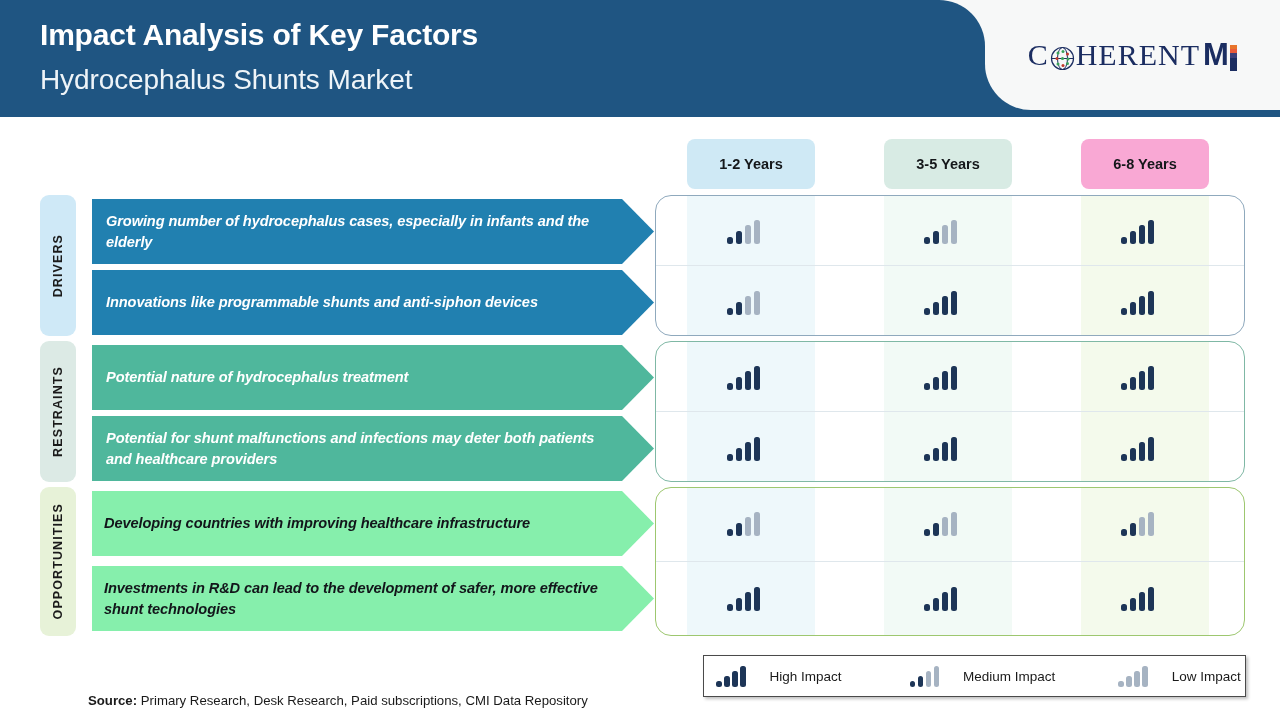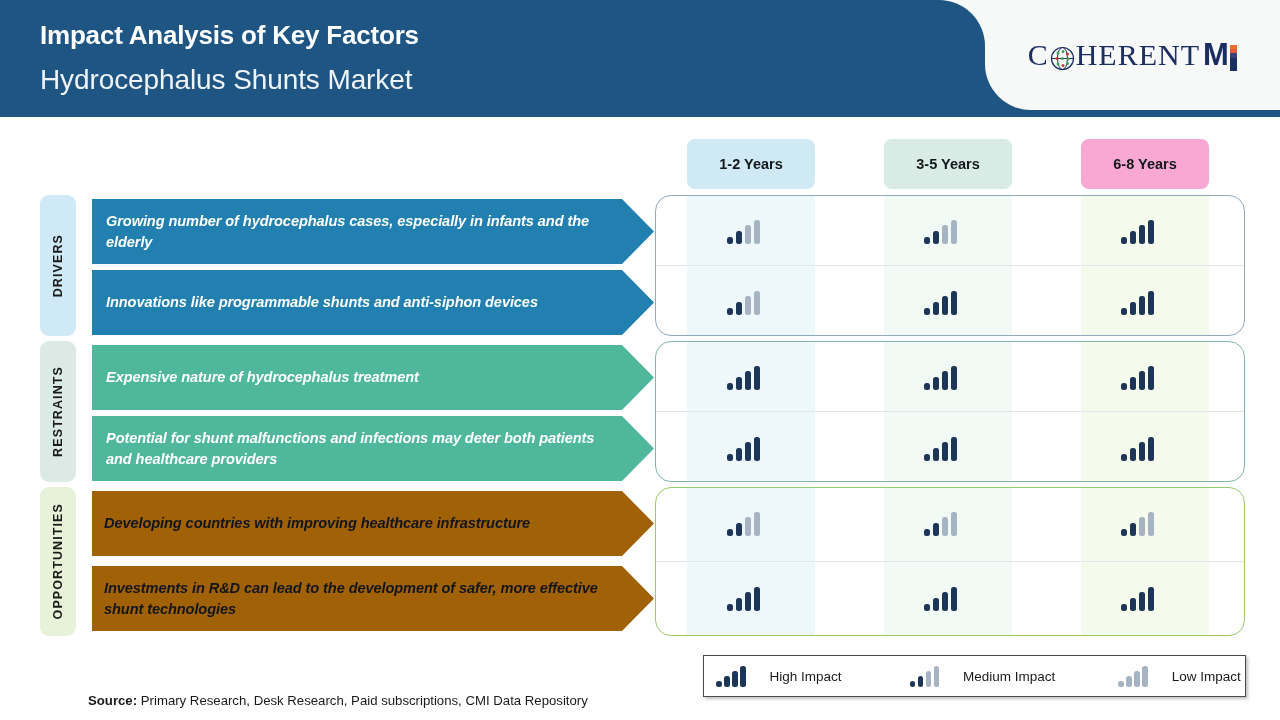--- a/index.html
+++ b/index.html
@@ -19,21 +19,21 @@
   .header {
     position: absolute; left: 0; top: 0;
     width: 1280px; height: 117px;
     background: #1f5582;
     overflow: hidden;
   }
   .header-titles {
     position: absolute; left: 40px; top: 12px;
   }
   .title-main {
-    font-size: 26px; font-weight: bold; color: #ffffff;
+    font-size: 30px; font-weight: bold; color: #ffffff;
     letter-spacing: -0.2px; line-height: 46px; white-space: nowrap;
   }
   .title-sub {
     font-size: 28px; font-weight: 400; color: #eef4f8;
     letter-spacing: -0.1px; line-height: 44px; white-space: nowrap;
   }
   
   .logo-plate {
     position: absolute; right: 0; top: 0;
     width: 295px; height: 110px;
@@ -146,21 +146,21 @@
 
   .arrow {
     position: absolute; left: 92px; top: 0;
     width: 562px; height: 100%;
     display: flex; align-items: center;
     padding: 0 46px 0 14px;
     clip-path: polygon(0 0, calc(100% - 32px) 0, 100% 50%, calc(100% - 32px) 100%, 0 100%);
   }
   .g-drivers       .arrow { background: #2180b0; }
   .g-restraints    .arrow { background: #4fb79c; }
-  .g-opportunities .arrow { background: #a16207; padding-left: 12px; }
+  .g-opportunities .arrow { background: #86efac; padding-left: 12px; }
 
   .arrow-text {
     font-size: 14.6px; font-style: italic; font-weight: bold;
     line-height: 21px; color: #ffffff; letter-spacing: -0.1px;
   }
   .g-opportunities .arrow-text { color: #12151a; }
 
   
   .row-sep {
     position: absolute; left: 656px; width: 588px; height: 1px;
@@ -325,21 +325,21 @@
       <span>RESTRAINTS</span>
     </div>
     <div class="rate-box"></div>
     <div class="col-strip s0"></div>
     <div class="col-strip s1"></div>
     <div class="col-strip s2"></div>
     <div class="row-sep"></div>
 
     <div class="row r0">
       <div class="arrow">
-        <div class="arrow-text">Expensive nature of hydrocephalus treatment</div>
+        <div class="arrow-text">Potential nature of hydrocephalus treatment</div>
       </div>
       <div class="bars b0">
         <span class="bar h1 on"></span>
           <span class="bar h2 on"></span>
           <span class="bar h3 on"></span>
           <span class="bar h4 on"></span>
       </div>
       <div class="bars b1">
         <span class="bar h1 on"></span>
           <span class="bar h2 on"></span>

